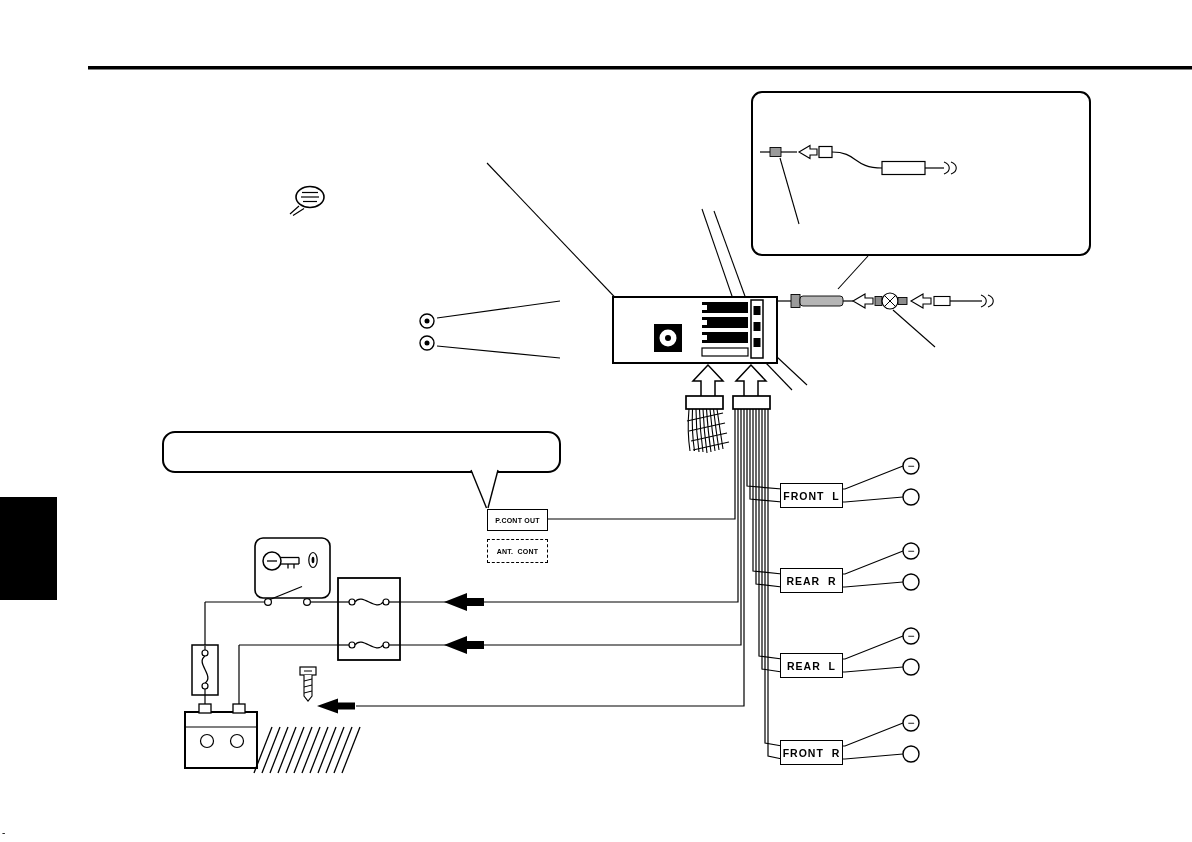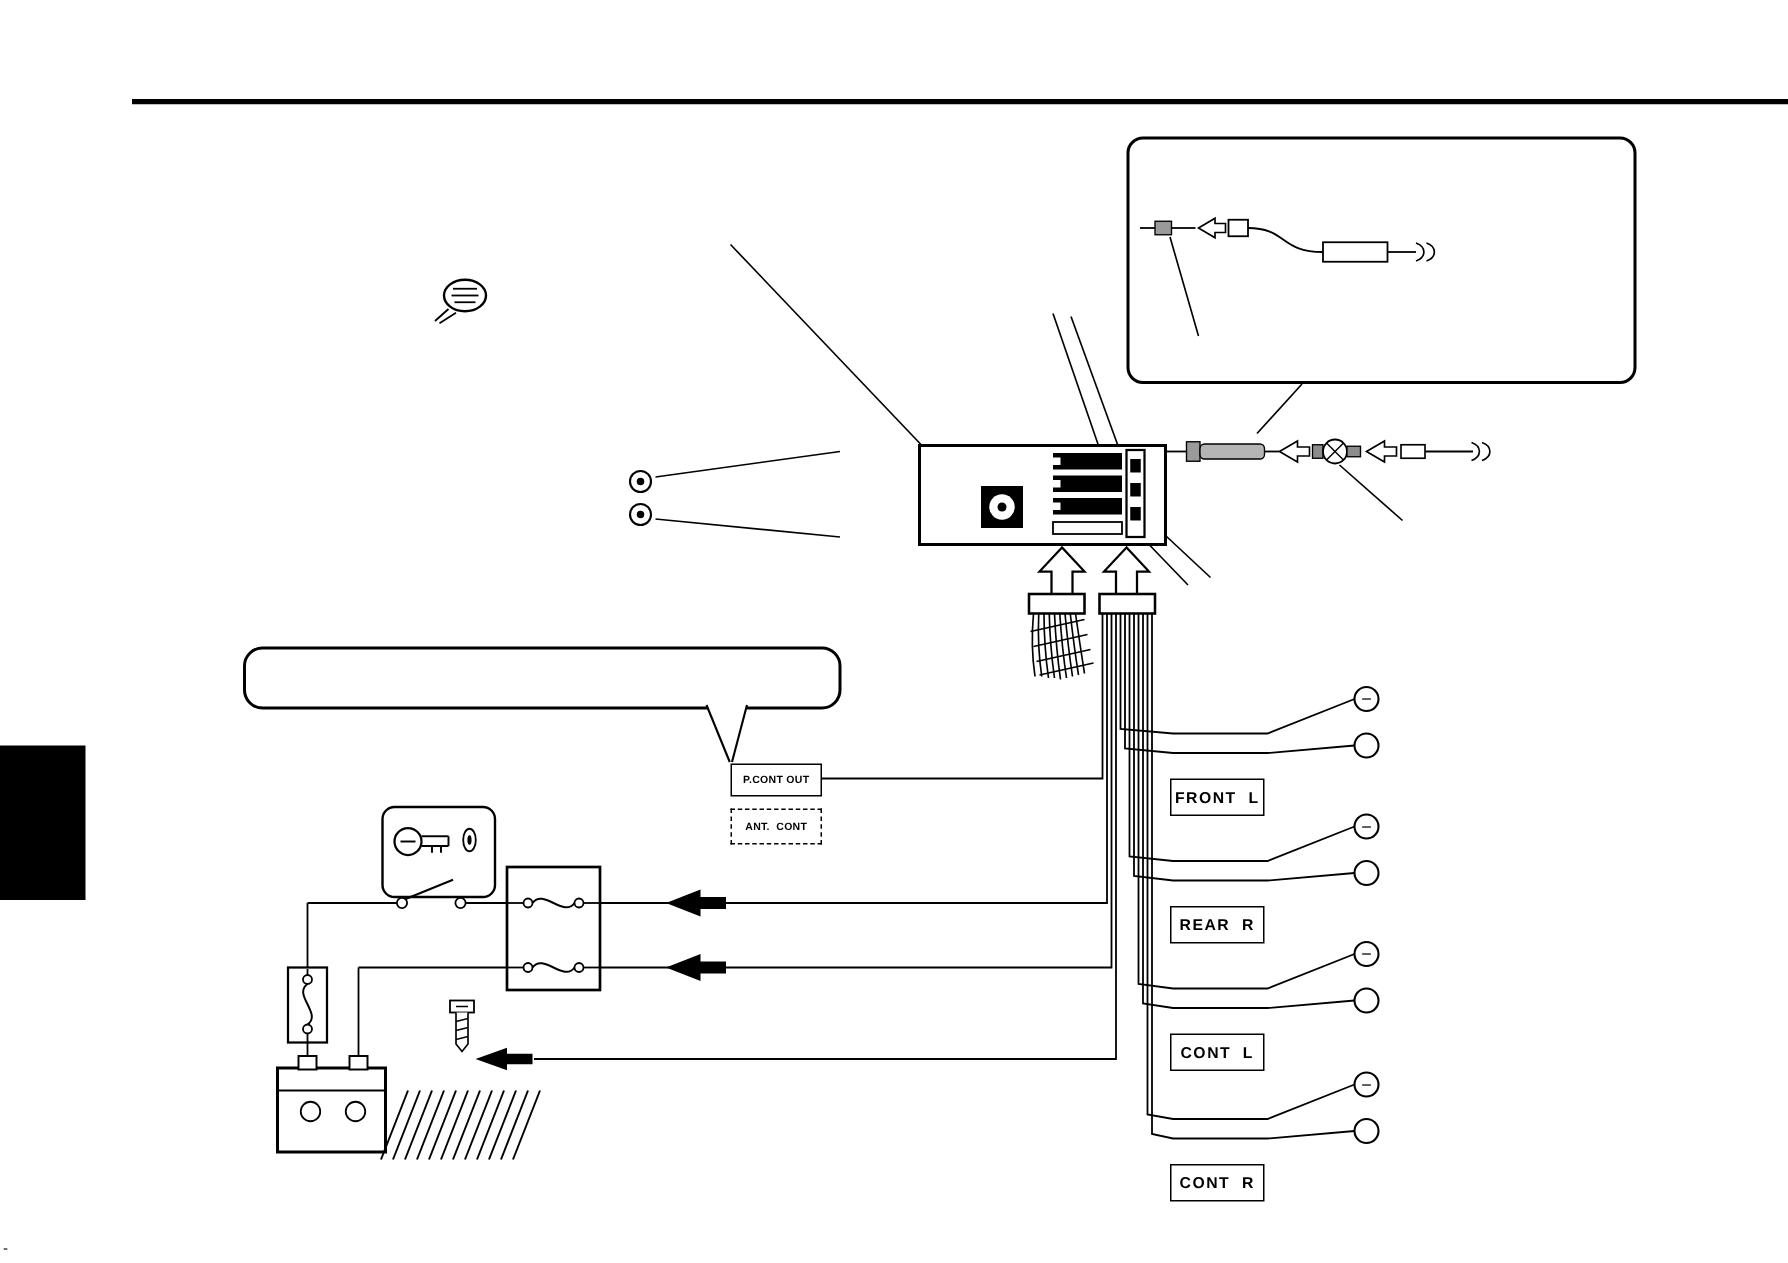--- a/index.html
+++ b/index.html
@@ -1,21 +1,21 @@
 <!DOCTYPE html>
 <html><head>
 <meta charset="utf-8">
 <style>
   html,body{margin:0;padding:0;background:#ffffff;}
   #page{position:relative;width:1192px;height:842px;background:#fff;overflow:hidden;
         font-family:"Liberation Sans",sans-serif;color:#000;}
   #diagram{position:absolute;left:0;top:0;}
   .lbl{position:absolute;box-sizing:border-box;display:flex;align-items:center;justify-content:center;
        background:#fff;color:#000;white-space:pre;}
-  .terminal-box{width:63px;height:25px;border:1.6px solid #000;font-weight:bold;font-size:10.5px;letter-spacing:1px;margin-top:36px;}
+  .terminal-box{width:63px;height:25px;border:1.6px solid #000;font-weight:bold;font-size:10.5px;letter-spacing:1px;}
   .small-box{width:61px;height:22px;border:1.4px solid #000;font-weight:bold;font-size:7px;letter-spacing:.2px;}
   .dashed-box{width:61px;height:24px;border:1.4px dashed #000;font-weight:bold;font-size:7px;letter-spacing:.2px;}
   .footer-mark{position:absolute;left:2px;top:827px;font-size:10px;}
 </style>
 </head>
 <body>
 
 <div id="page">
 
 <svg id="diagram" width="1192" height="842" viewBox="0 0 1192 842">
@@ -259,17 +259,17 @@
     <text x="911" y="640">−</text>
     <text x="911" y="727">−</text>
   </g>
 </svg>
 
   <div class="lbl small-box" style="left:487px;top:509px;">P.CONT OUT</div>
   <div class="lbl dashed-box" style="left:487px;top:539px;">ANT.  CONT</div>
 
   <div class="lbl terminal-box" style="left:780px;top:483px;">FRONT  L</div>
   <div class="lbl terminal-box" style="left:780px;top:568px;">REAR  R</div>
-  <div class="lbl terminal-box" style="left:780px;top:653px;">CONT  L</div>
-  <div class="lbl terminal-box" style="left:780px;top:740px;">CONT  R</div>
+  <div class="lbl terminal-box" style="left:780px;top:653px;">REAR  L</div>
+  <div class="lbl terminal-box" style="left:780px;top:740px;">FRONT  R</div>
 
   <div class="footer-mark">-</div>
 </div>
 
 </body></html>

